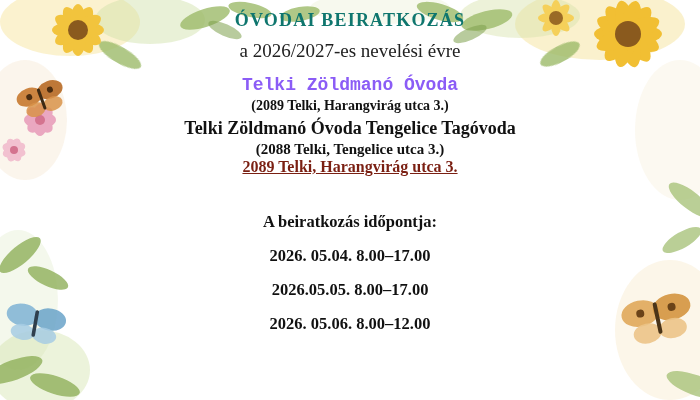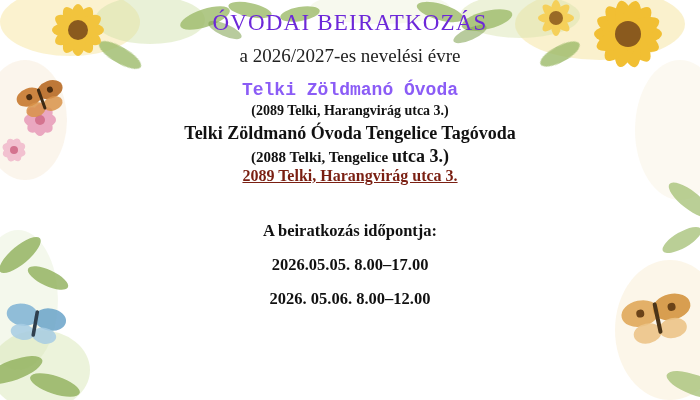--- a/index.html
+++ b/index.html
@@ -43,24 +43,24 @@
     position: absolute;
     inset: 0;
     display: flex;
     flex-direction: column;
     align-items: center;
     text-align: center;
   }
 
   .title {
     margin-top: 10px;
-    font-size: 23px;
+    font-size: 18px;
     letter-spacing: 1.2px;
-    color: #6d28d9;
-    font-weight: 400;
+    color: #0f766e;
+    font-weight: 700;
   }
 
   .subtitle {
     margin-top: 9px;
     font-size: 19px;
     color: #222;
   }
 
   .inst-name {
     margin-top: 13px;
@@ -84,21 +84,21 @@
     color: #111;
   }
 
   .inst-addr2 {
     margin-top: 2px;
     font-size: 15px;
     font-weight: bold;
     color: #111;
   }
   .inst-addr2 .thin {
-    font-size: 18px;
+    font-size: 15px;
     text-align: center;
   }
 
   .note {
     margin-top: 16px;
     font-size: 14.5px;
     font-weight: bold;
     color: #7a1f12;
     text-decoration: underline;
     line-height: 1.45;
@@ -279,16 +279,17 @@
   <div class="inst-addr2">
     <span>(2088 Telki, Tengelice</span>
     <span class="thin">utca 3.)</span>
   </div>
 
 
   <div class="note-addr">2089 Telki, Harangvirág utca 3.</div>
 
   <div class="when-label">A beiratkozás időpontja:</div>
 
+  <div class="when-row">2026. 05.04. 8.00–17.00</div>
   <div class="when-row">2026.05.05. 8.00–17.00</div>
   <div class="when-row">2026. 05.06. 8.00–12.00</div>
 
 </div>
 
 </body></html>

